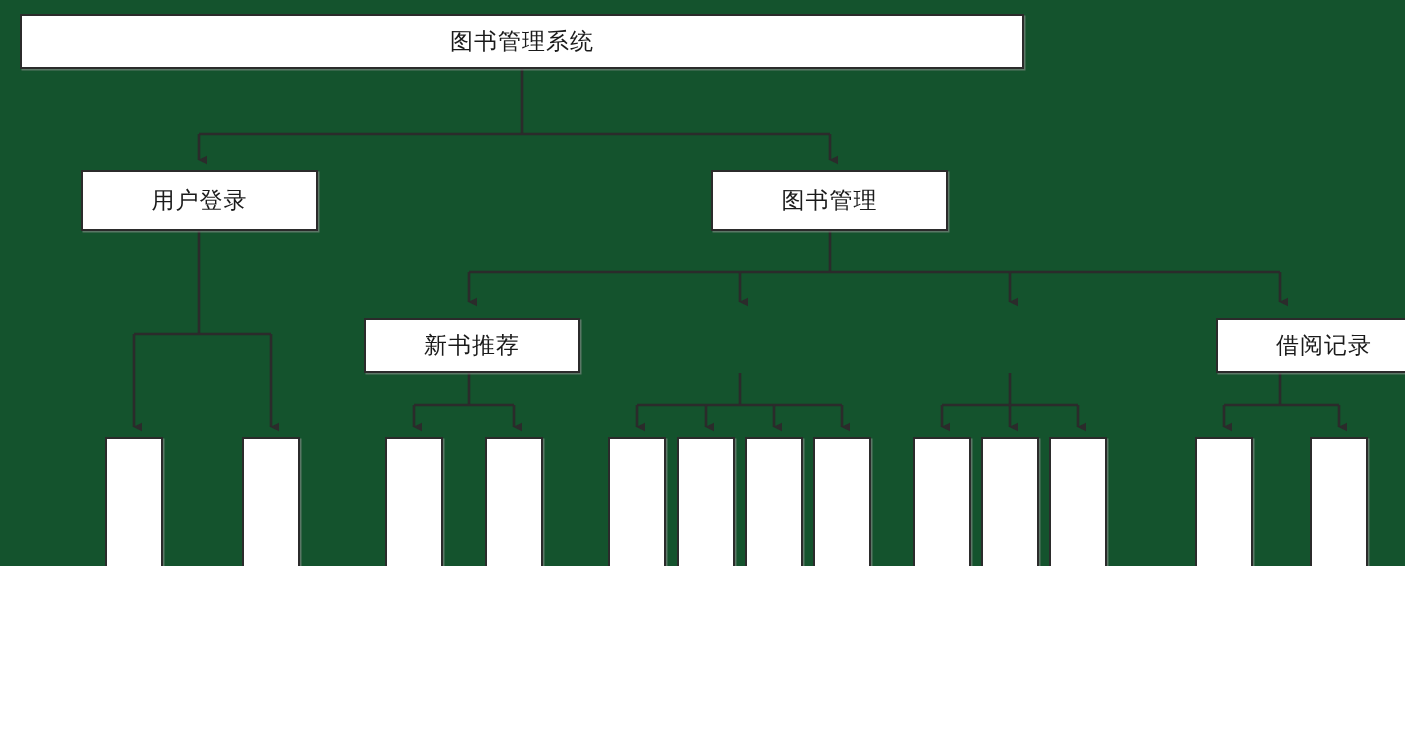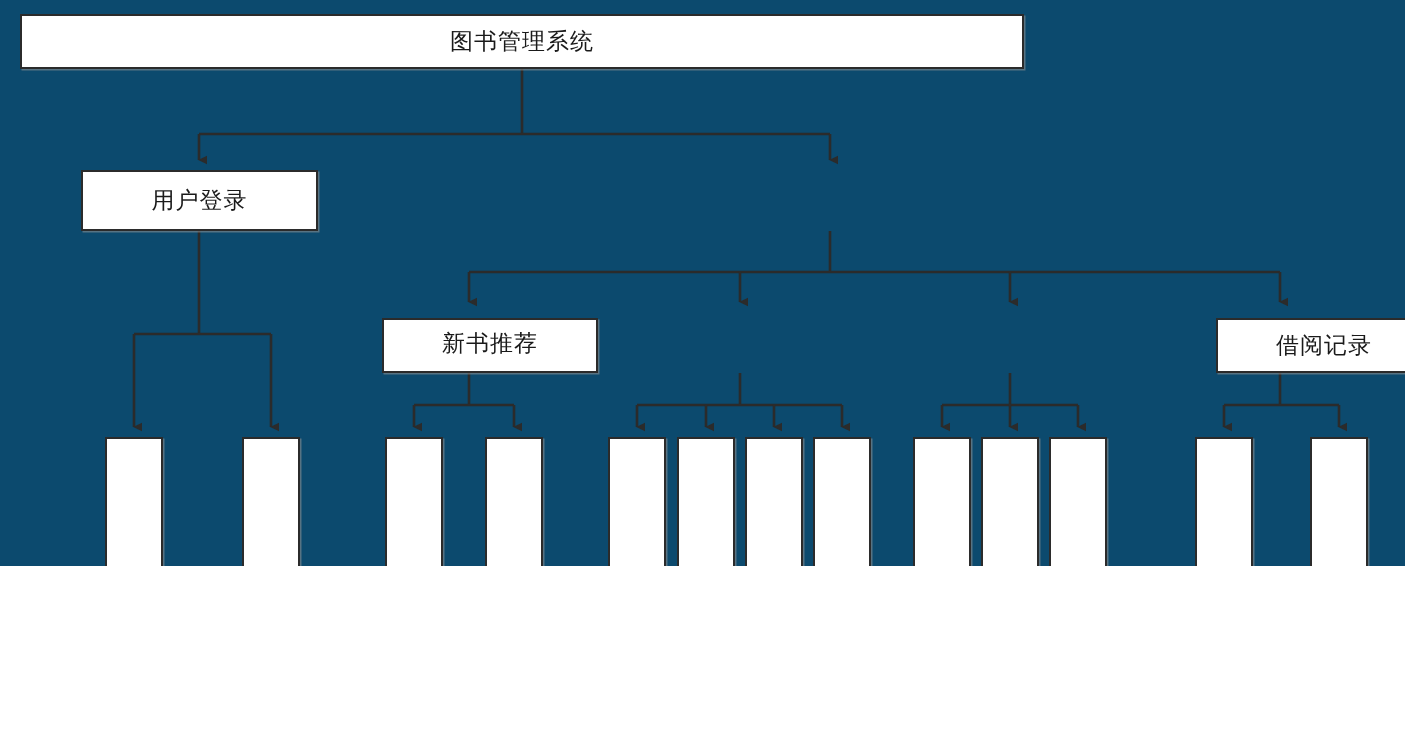--- a/index.html
+++ b/index.html
@@ -7,21 +7,21 @@
     padding: 0;
     background: #ffffff;
   }
   body {
     font-family: "DejaVu Sans", "Liberation Sans", sans-serif;
   }
   #diagram-root {
     position: relative;
     width: 1405px;
     height: 566px;
-    background: #0c4a6e;
+    background: #14532d;
     overflow: hidden;
   }
   svg#diagram-svg {
     position: absolute;
     left: 0;
     top: 0;
     width: 1405px;
     height: 747px;
   }
   .node-box {
@@ -129,22 +129,25 @@
   </svg>
 
   <div class="node-box horizontal" style="left:20px; top:14px; width:1004px; height:55px;">
     <span class="node-label">图书管理系统</span>
   </div>
 
   <div class="node-box horizontal" style="left:81px; top:170px; width:237px; height:61px;">
     <span class="node-label">用户登录</span>
   </div>
 
-
-  <div class="node-box horizontal" style="left:382px; top:318px; width:216px; height:55px;font-family:Liberation Mono, monospace;">
+  <div class="node-box horizontal" style="left:711px; top:170px; width:237px; height:61px;">
+    <span class="node-label">图书管理</span>
+  </div>
+
+  <div class="node-box horizontal" style="left:364px; top:318px; width:216px; height:55px;">
     <span class="node-label">新书推荐</span>
   </div>
 
 
 
   <div class="node-box horizontal" style="left:1172px; top:318px; width:216px; height:55px;margin-left:44px;">
     <span class="node-label">借阅记录</span>
   </div>
 
   <div class="node-box vertical center-text" style="left:105px; top:437px; width:58px; height:296px;">

